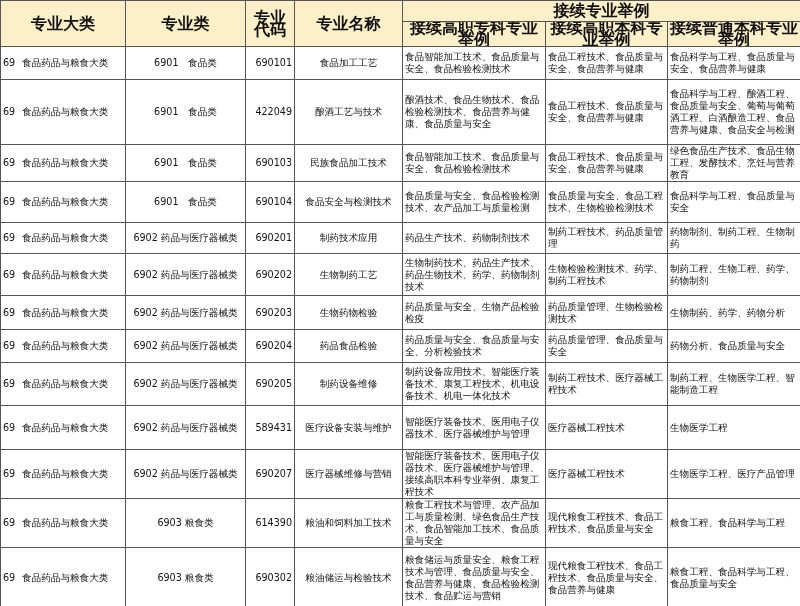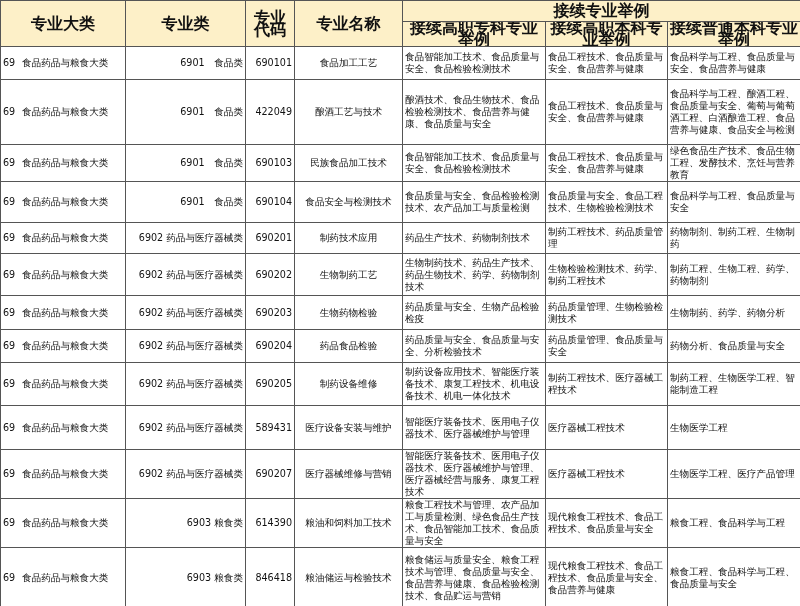--- a/index.html
+++ b/index.html
@@ -7,21 +7,21 @@
   table.major-table { border-collapse:collapse; table-layout:fixed; width:800px; }
   table.major-table td, table.major-table th {
     border:1px solid #555555; padding:0 2px; font-size:9.6px; line-height:12px; color:#111111;
     vertical-align:middle; overflow:hidden; word-break:break-all;
   }
   table.major-table th { background:#fdf0c8; font-weight:bold; text-align:center; font-size:16px; }
   th.top-h { height:20px; }
   th.sub-h { height:24px;margin-left:32px; }
   td.c-major { text-align:left; padding-left:7px; }
   td.c-major .code { display:inline-block; width:19px; }
-  td.c-cls { text-align:right; }
+  td.c-cls { text-align:center; }
   td.c-code { text-align:right; }
   td.c-name { text-align:center;margin-top:19px; }
   td.c-ex { text-align:left; padding-left:2px; }
 </style>
 </head>
 <body>
 
 <table class="major-table">
   <colgroup>
     <col style="width:125px">
@@ -135,36 +135,36 @@
         <td class="c-name">医疗设备安装与维护</td>
         <td class="c-ex">智能医疗装备技术、医用电子仪器技术、医疗器械维护与管理</td>
         <td class="c-ex">医疗器械工程技术</td>
         <td class="c-ex">生物医学工程</td>
       </tr>
       <tr style="height: 49px;">
         <td class="c-major"><span class="code">69</span><span>食品药品与粮食大类</span></td>
         <td class="c-cls">6902 药品与医疗器械类</td>
         <td class="c-code">690207</td>
         <td class="c-name">医疗器械维修与营销</td>
-        <td class="c-ex">智能医疗装备技术、医用电子仪器技术、医疗器械维护与管理、医疗器械经营与服务、康复工程技术</td>
+        <td class="c-ex">智能医疗装备技术、医用电子仪器技术、医疗器械维护与管理、接续高职本科专业举例、康复工程技术</td>
         <td class="c-ex">医疗器械工程技术</td>
         <td class="c-ex">生物医学工程、医疗产品管理</td>
       </tr>
       <tr style="height: 46px;">
         <td class="c-major"><span class="code">69</span><span>食品药品与粮食大类</span></td>
         <td class="c-cls">6903 粮食类</td>
         <td class="c-code">614390</td>
         <td class="c-name">粮油和饲料加工技术</td>
         <td class="c-ex">粮食工程技术与管理、农产品加工与质量检测、绿色食品生产技术、食品智能加工技术、食品质量与安全</td>
         <td class="c-ex">现代粮食工程技术、食品工程技术、食品质量与安全</td>
         <td class="c-ex">粮食工程、食品科学与工程</td>
       </tr>
       <tr style="height: 60px;">
         <td class="c-major"><span class="code">69</span><span>食品药品与粮食大类</span></td>
         <td class="c-cls">6903 粮食类</td>
-        <td class="c-code">846418</td>
+        <td class="c-code">690302</td>
         <td class="c-name">粮油储运与检验技术</td>
         <td class="c-ex">粮食储运与质量安全、粮食工程技术与管理、食品质量与安全、食品营养与健康、食品检验检测技术、食品贮运与营销</td>
         <td class="c-ex">现代粮食工程技术、食品工程技术、食品质量与安全、食品营养与健康</td>
         <td class="c-ex">粮食工程、食品科学与工程、食品质量与安全</td>
       </tr>
     </tbody>
 </table>
 
 </body></html>

